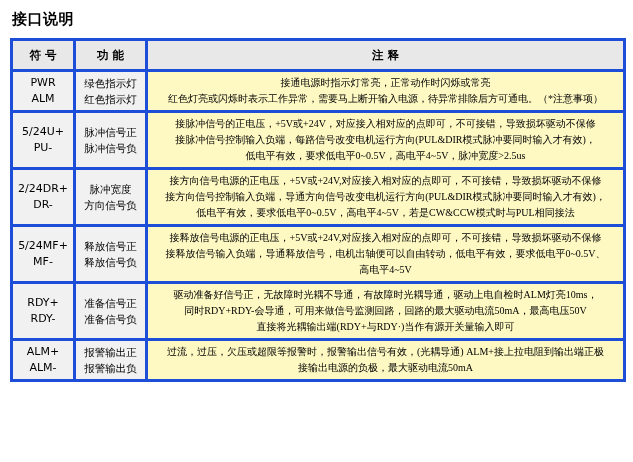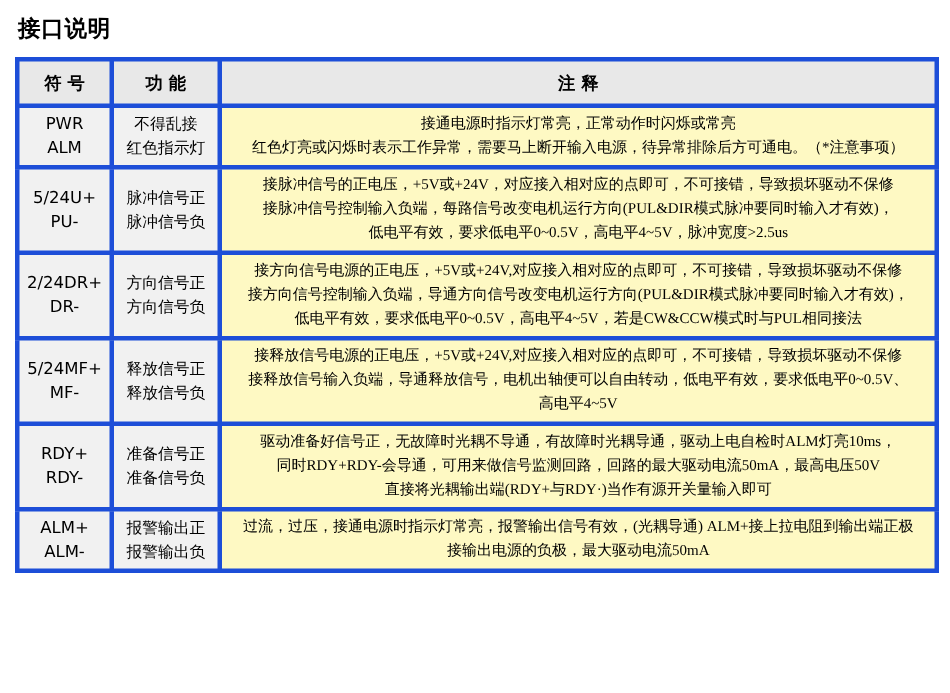--- a/index.html
+++ b/index.html
@@ -99,21 +99,21 @@
       </tr>
     </thead>
     <tbody>
 
       <tr>
         <td class="sym">
           <span class="ln">PWR</span>
           <span class="ln">ALM</span>
         </td>
         <td class="fun">
-          <span class="ln">不得乱接</span>
+          <span class="ln">绿色指示灯</span>
           <span class="ln">红色指示灯</span>
         </td>
         <td class="note">
           <span class="ln">接通电源时指示灯常亮，正常动作时闪烁或常亮</span>
           <span class="ln">红色灯亮或闪烁时表示工作异常，需要马上断开输入电源，待异常排除后方可通电。（*注意事项）</span>
         </td>
       </tr>
 
       <tr>
         <td class="sym">
@@ -130,21 +130,21 @@
           <span class="ln">低电平有效，要求低电平0~0.5V，高电平4~5V，脉冲宽度&gt;2.5us</span>
         </td>
       </tr>
 
       <tr>
         <td class="sym">
           <span class="ln">2/24DR+</span>
           <span class="ln">DR-</span>
         </td>
         <td class="fun">
-          <span class="ln">方向信号正</span>
+          <span class="ln">脉冲宽度</span>
           <span class="ln">方向信号负</span>
         </td>
         <td class="note">
           <span class="ln">接方向信号电源的正电压，+5V或+24V,对应接入相对应的点即可，不可接错，导致损坏驱动不保修</span>
           <span class="ln">接方向信号控制输入负端，导通方向信号改变电机运行方向(PUL&amp;DIR模式脉冲要同时输入才有效)，</span>
           <span class="ln">低电平有效，要求低电平0~0.5V，高电平4~5V，若是CW&amp;CCW模式时与PUL相同接法</span>
         </td>
       </tr>
 
       <tr>
@@ -182,21 +182,21 @@
       <tr>
         <td class="sym">
           <span class="ln">ALM+</span>
           <span class="ln">ALM-</span>
         </td>
         <td class="fun">
           <span class="ln">报警输出正</span>
           <span class="ln">报警输出负</span>
         </td>
         <td class="note">
-          <span class="ln">过流，过压，接通电源时指示灯常亮，报警输出信号有效，(光耦导通) ALM+接上拉电阻到输出端正极</span>
+          <span class="ln">过流，过压，欠压或超限等报警时，报警输出信号有效，(光耦导通) ALM+接上拉电阻到输出端正极</span>
           <span class="ln">接输出电源的负极，最大驱动电流50mA</span>
         </td>
       </tr>
 
 
 
     </tbody>
   </table>
 
 </div>

